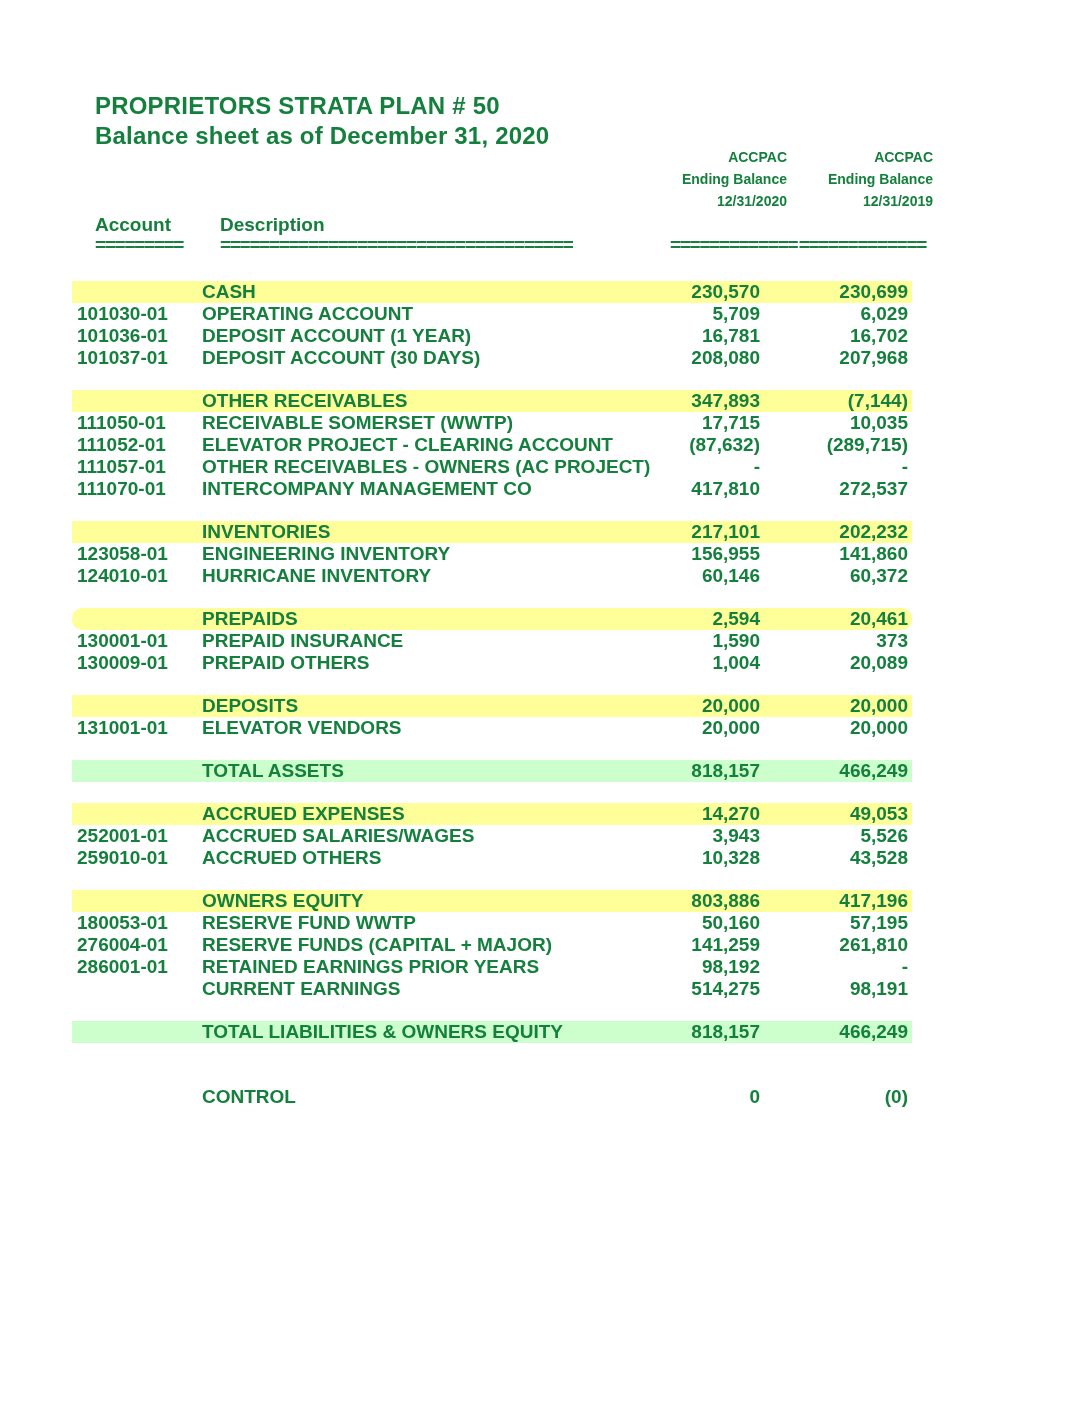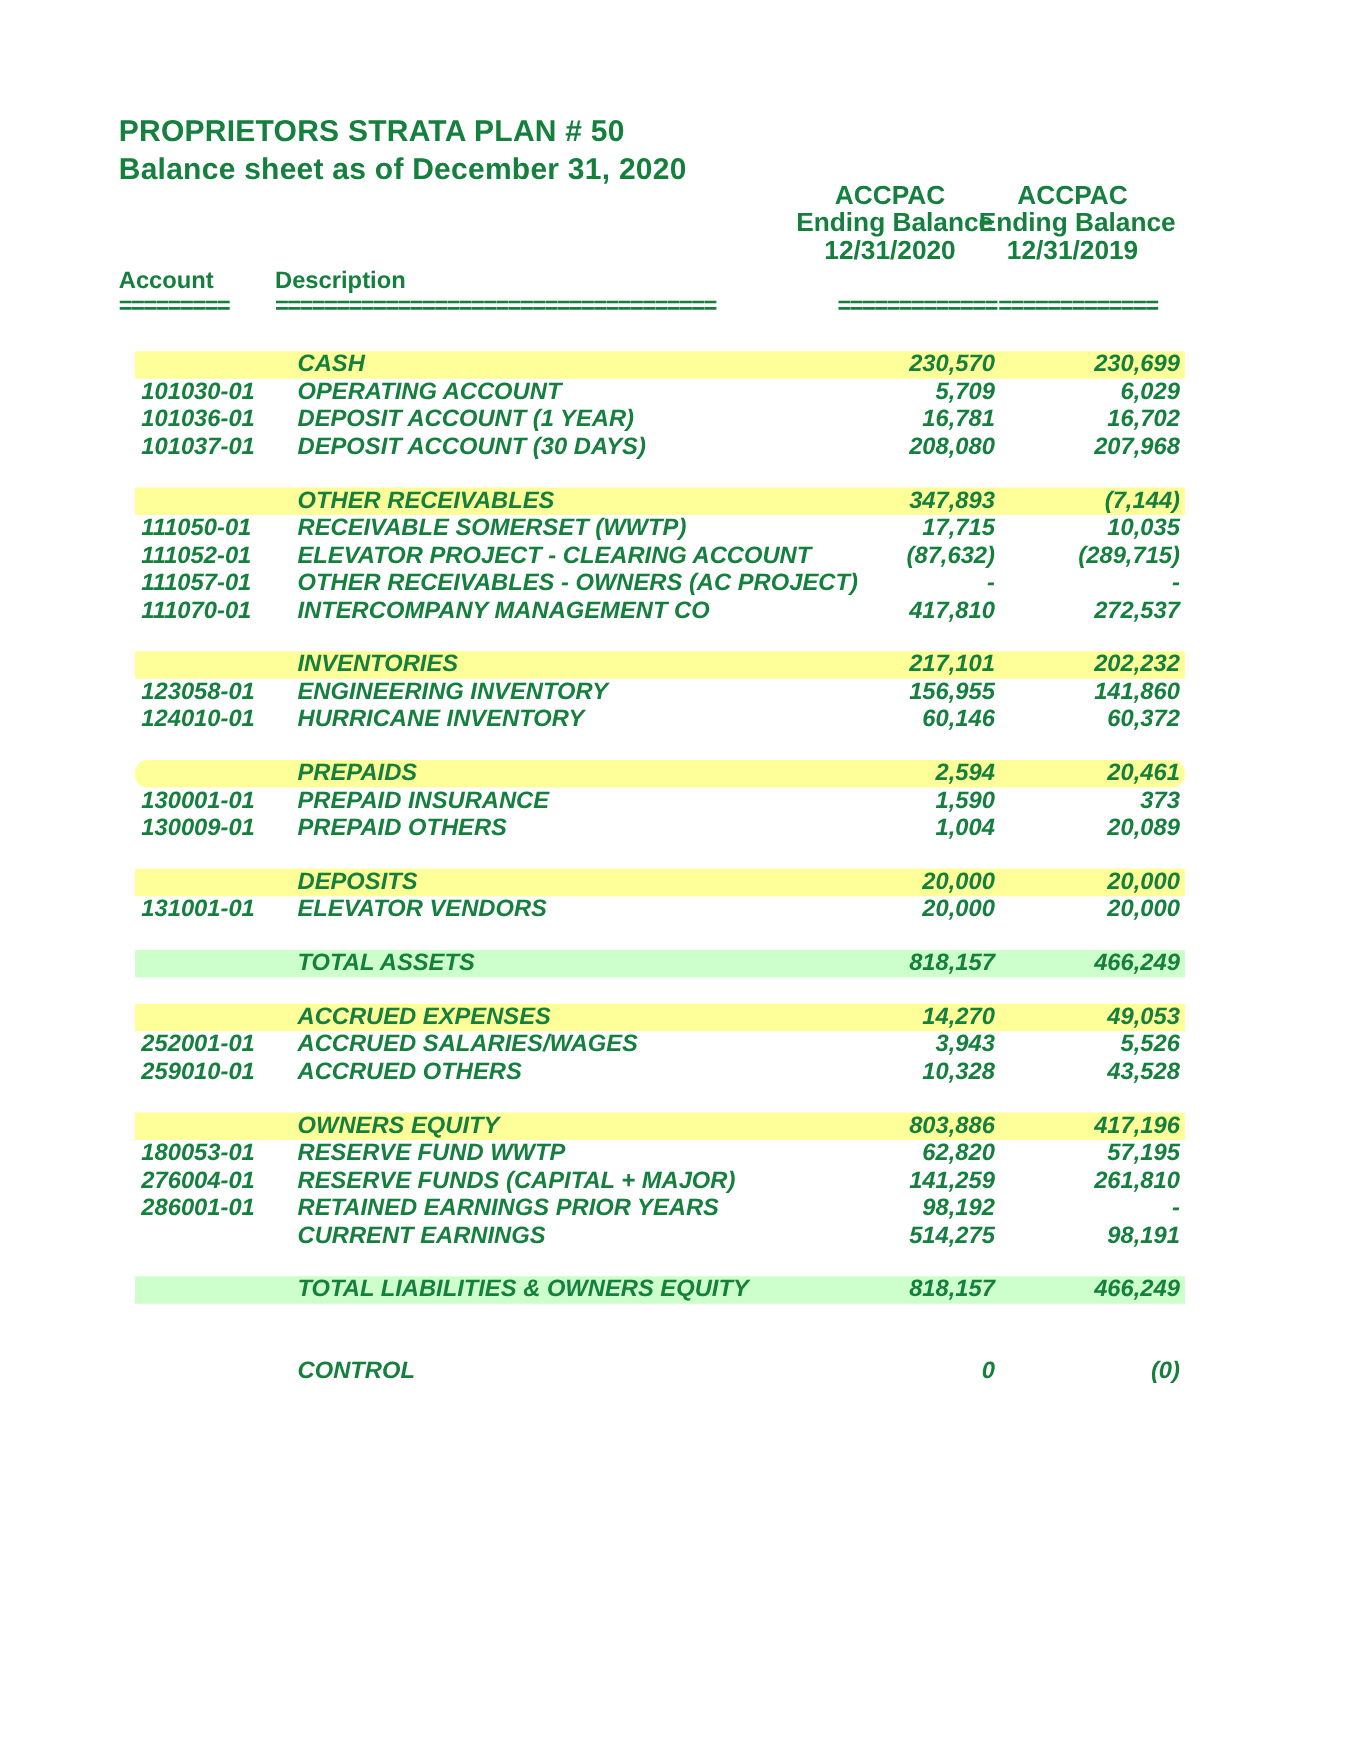--- a/index.html
+++ b/index.html
@@ -17,33 +17,33 @@
   .doc-title {
     position:absolute; left:95px; top:92px;
     font-size:24px; letter-spacing:0.2px; white-space:nowrap;
   }
   .doc-subtitle {
     position:absolute; left:95px; top:122px;
     font-size:24px; letter-spacing:0.2px; white-space:nowrap;
   }
   .col-head {
     position:absolute; top:146px; width:150px;
-    text-align:center; line-height:22px; font-size:21px;
+    text-align:right; line-height:22px; font-size:14px;
     white-space:nowrap;
   }
   .col-head-1 { left:637px; }
   .col-head-2 { left:783px; }
   .labels-row, .sep-row {
     position:absolute; left:90px; width:840px;
     display:flex; height:22px; line-height:22px;align-items:flex-end;
   }
   .labels-row { top:214px; }
   .sep-row { top:234px; }
   .sep { letter-spacing:-1.3px; white-space:nowrap; overflow:visible; }
-  .report-body { position:absolute; left:108px; top:281px; width:840px;font-style:italic; }
+  .report-body { position:absolute; left:72px; top:281px; width:840px; }
   .row { display:flex; height:22px; line-height:22px; white-space:nowrap; }
   .c-account { width:130px; padding-left:5px; flex:none; }
   .c-desc    { flex:1; overflow:visible; }
   .c-v1      { width:110px; flex:none; text-align:right; padding-right:2px; }
   .c-v2      { width:150px; flex:none; text-align:right; padding-right:4px; }
   .sep-row .c-v1, .sep-row .c-v2 { overflow:visible; }
   .spacer    { height:21px; }
   .spacer-sm { height:22px; }
 </style>
 </head>
@@ -215,21 +215,21 @@
       <div class="spacer"></div>
       <div class="row" style="background: rgb(255, 255, 153);">
         <div class="c-account"></div>
         <div class="c-desc">OWNERS EQUITY</div>
         <div class="c-v1">803,886</div>
         <div class="c-v2">417,196</div>
       </div>
       <div class="row">
         <div class="c-account">180053-01</div>
         <div class="c-desc">RESERVE FUND WWTP</div>
-        <div class="c-v1">62,820</div>
+        <div class="c-v1">50,160</div>
         <div class="c-v2">57,195</div>
       </div>
       <div class="row">
         <div class="c-account">276004-01</div>
         <div class="c-desc">RESERVE FUNDS (CAPITAL + MAJOR)</div>
         <div class="c-v1">141,259</div>
         <div class="c-v2">261,810</div>
       </div>
       <div class="row">
         <div class="c-account">286001-01</div>

